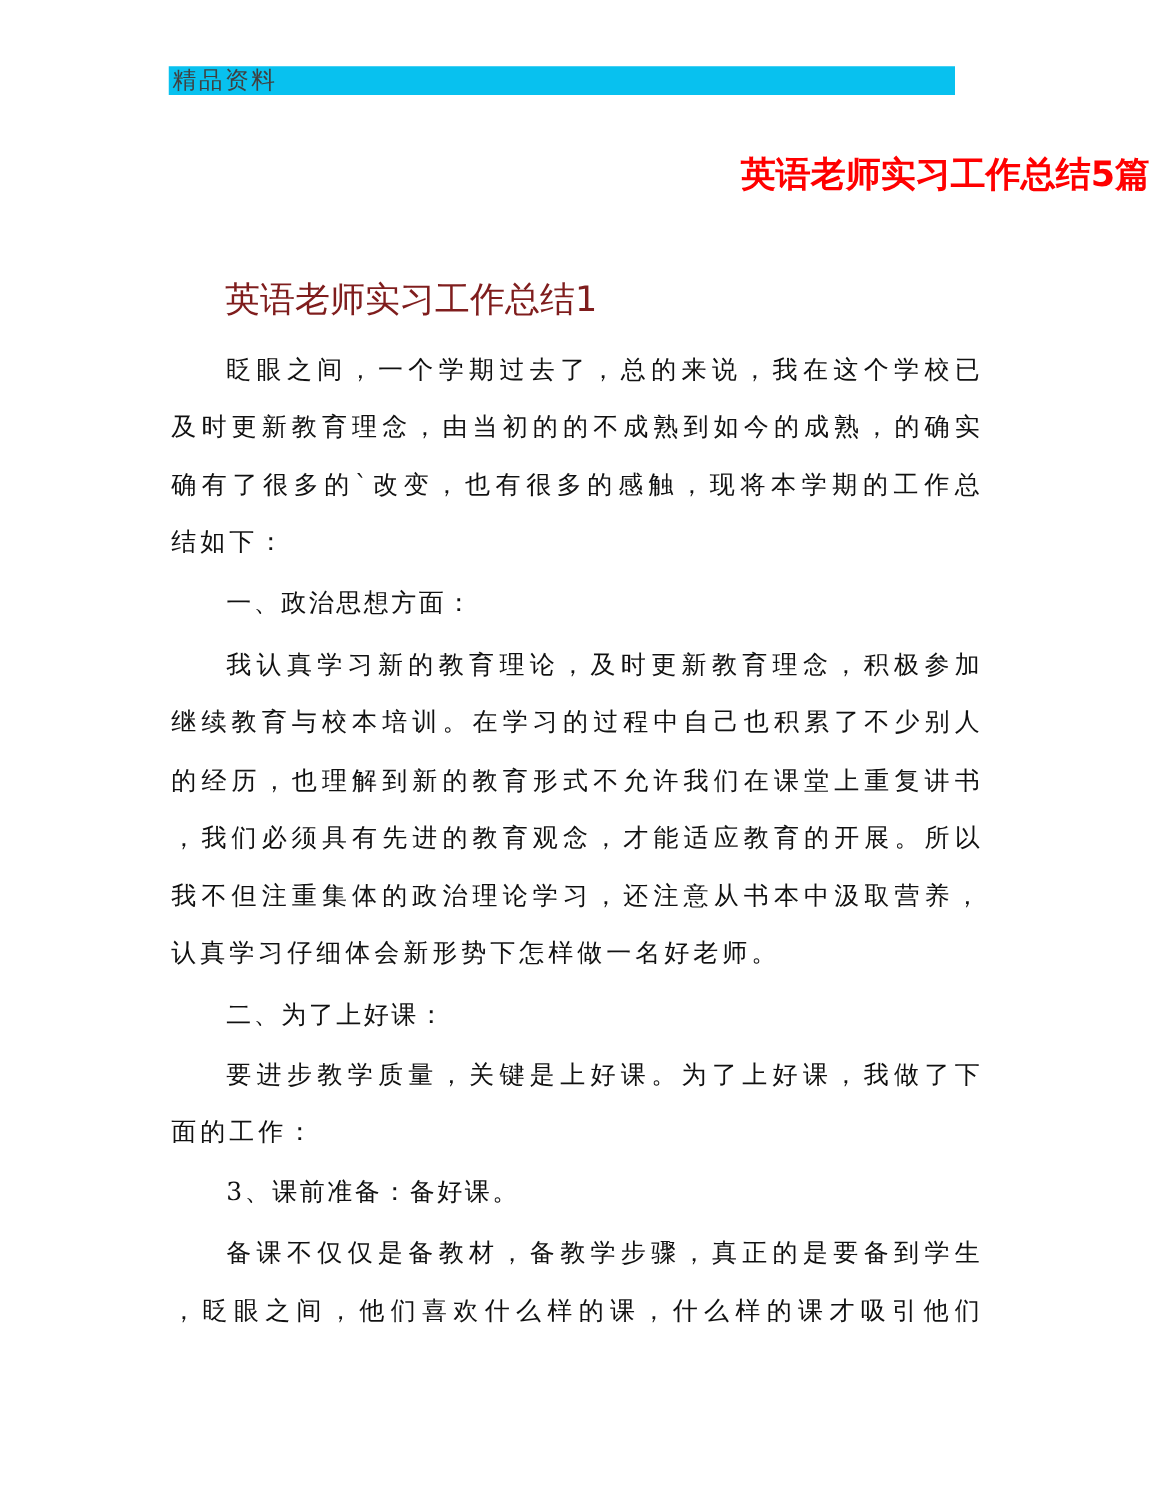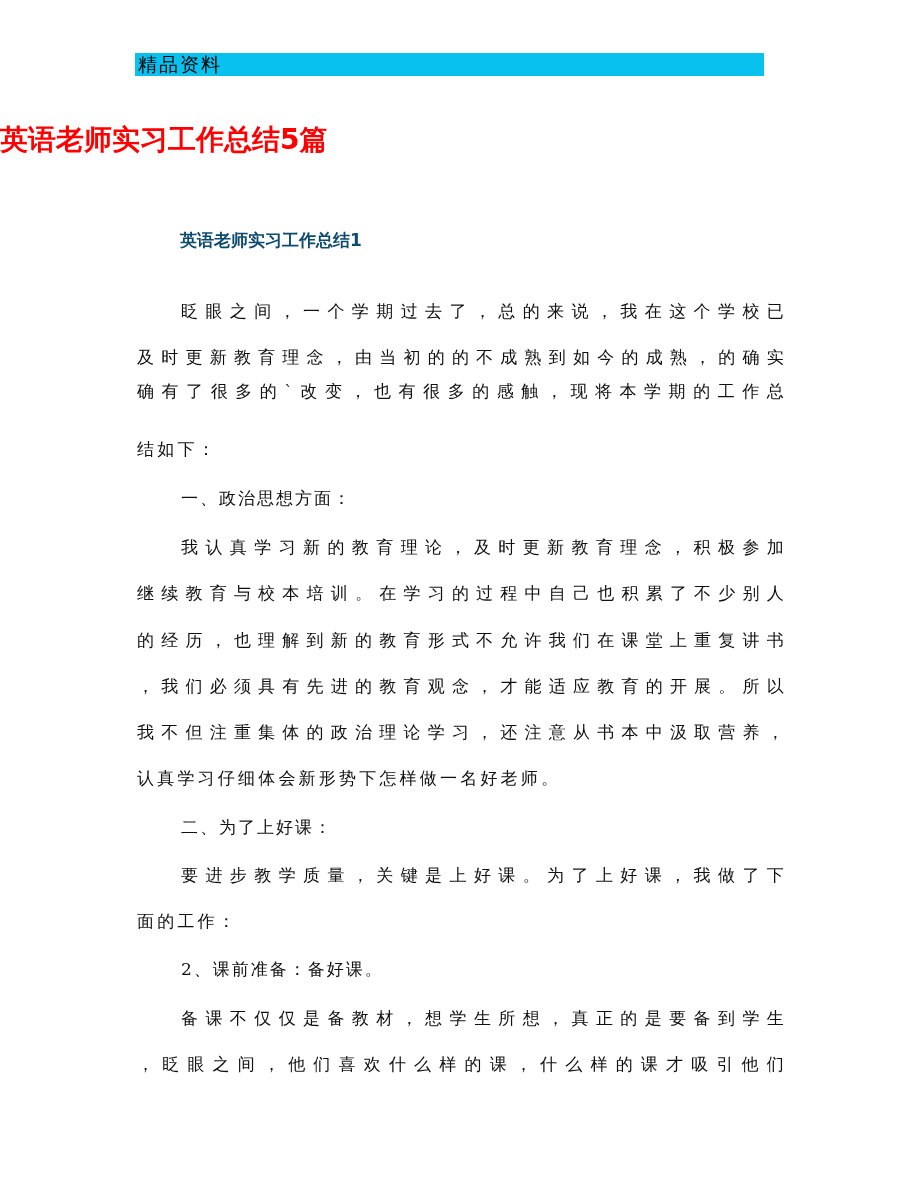--- a/index.html
+++ b/index.html
@@ -20,69 +20,68 @@
       left: 135px;
       top: 53px;
       width: 629px;
       height: 23px;
       background: #08c1ef;
     }
     .banner-label {
       position: absolute;
       left: 3px;
       top: 0px;
-      color: #000000;
+      color: #404040;
       font-family: "DejaVu Serif", serif;
       font-size: 19px;
       line-height: 23px;
       letter-spacing: 2px;
       white-space: nowrap;
     }
     .doc-title {
       position: absolute;
       left: 0;
       top: 120px;
       width: 920px;
-      text-align: left;
+      text-align: right;
       color: #ff0000;
       font-family: "DejaVu Sans", "Liberation Sans", sans-serif;
       font-weight: bold;
       font-size: 28px;
       line-height: 40px;
       white-space: nowrap;
     }
     .section-title {
       position: absolute;
       left: 180px;
       top: 224px;
-      color: #0c4a6e;
+      color: #7f1d1d;
       font-family: "DejaVu Sans", "Liberation Sans", sans-serif;
-      font-weight: bold;
-      font-size: 17px;
+      font-weight: normal;
+      font-size: 28px;
       line-height: 32px;
       white-space: nowrap;
     }
     .body {
       position: absolute;
       left: 137px;
       top: 0;
       width: 650px;
     }
     .line {
       position: absolute;
       left: 0;
       width: 650px;
-      font-size: 17px;
+      font-size: 20px;
       line-height: 30px;
       height: 30px;
       white-space: nowrap;
       letter-spacing: 3.2px;
       text-align: justify;
       text-align-last: justify;
-      margin-top: 16px;
     }
     .line.indent { left: 44px; width: 606px; }
     .line.last { text-align-last: left; }
     .line.heading {
       font-weight: normal;
       text-align-last: left;
       letter-spacing: 2px;
     }
   </style>
 </head>
@@ -93,34 +92,34 @@
 </div>
 
 <div class="doc-title">英语老师实习工作总结5篇</div>
 
 <div class="section-title">英语老师实习工作总结1</div>
 
 <div class="body">
 
   <div class="line indent" style="top:280px">眨眼之间，一个学期过去了，总的来说，我在这个学校已</div>
   <div class="line" style="top:326px">及时更新教育理念，由当初的的不成熟到如今的成熟，的确实</div>
-  <div class="line" style="top:360px">确有了很多的`改变，也有很多的感触，现将本学期的工作总</div>
+  <div class="line" style="top:372px">确有了很多的`改变，也有很多的感触，现将本学期的工作总</div>
   <div class="line last" style="top:418px">结如下：</div>
 
   <div class="line indent heading" style="top:467px">一、政治思想方面：</div>
 
   <div class="line indent" style="top:516px">我认真学习新的教育理论，及时更新教育理念，积极参加</div>
   <div class="line" style="top:562px">继续教育与校本培训。在学习的过程中自己也积累了不少别人</div>
   <div class="line" style="top:609px">的经历，也理解到新的教育形式不允许我们在课堂上重复讲书</div>
   <div class="line" style="top:655px">，我们必须具有先进的教育观念，才能适应教育的开展。所以</div>
   <div class="line" style="top:701px">我不但注重集体的政治理论学习，还注意从书本中汲取营养，</div>
   <div class="line last" style="top:747px">认真学习仔细体会新形势下怎样做一名好老师。</div>
 
   <div class="line indent heading" style="top:796px">二、为了上好课：</div>
 
   <div class="line indent" style="top:844px">要进步教学质量，关键是上好课。为了上好课，我做了下</div>
   <div class="line last" style="top:890px">面的工作：</div>
 
-  <div class="line indent heading" style="top:938px">2、课前准备：备好课。</div>
+  <div class="line indent heading" style="top:938px">3、课前准备：备好课。</div>
 
-  <div class="line indent" style="top:987px">备课不仅仅是备教材，想学生所想，真正的是要备到学生</div>
+  <div class="line indent" style="top:987px">备课不仅仅是备教材，备教学步骤，真正的是要备到学生</div>
   <div class="line" style="top:1033px">，眨眼之间，他们喜欢什么样的课，什么样的课才吸引他们</div>
 </div>
 
 </body></html>

